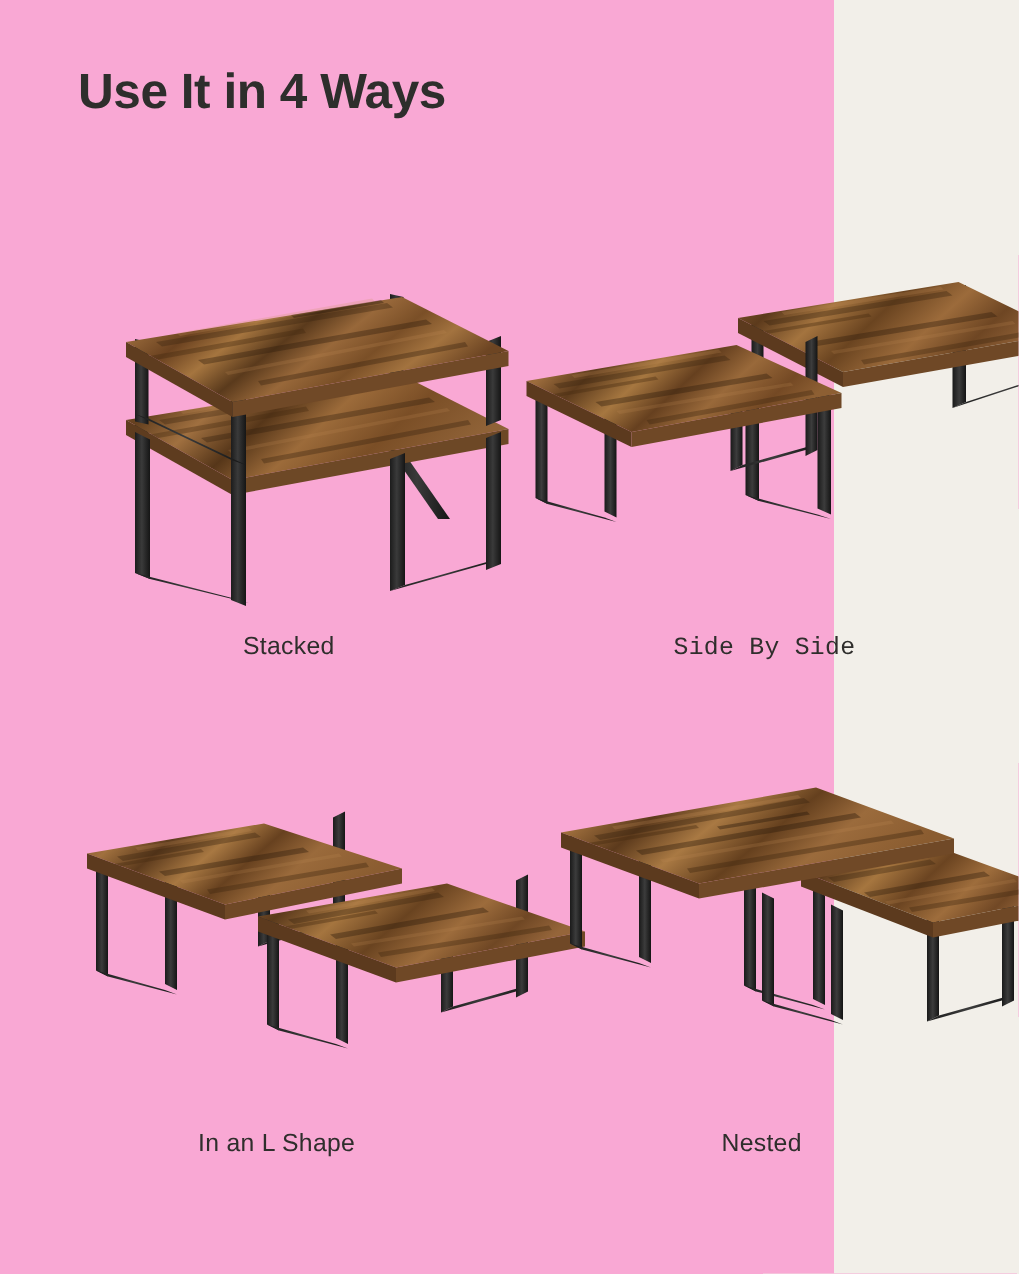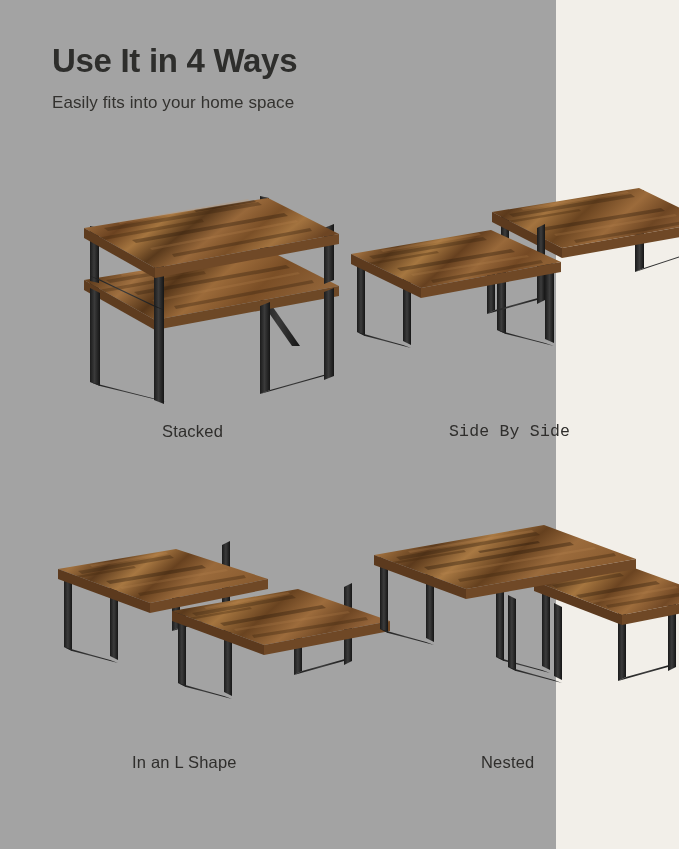--- a/index.html
+++ b/index.html
@@ -11,21 +11,21 @@
     height: 849px;
     background: #f2efe9;
     font-family: "Liberation Sans", sans-serif;
     overflow: hidden;
     position: relative;
   }
   .page {
     position: relative;
     width: 556px;
     height: 849px;
-    background: #a3a3a3;
+    background: #f9a8d4;
   }
   .header {
     position: absolute;
     left: 52px;
     top: 42px;
     width: 580px;
   }
   .title {
     font-size: 33px;
     font-weight: bold;
@@ -79,21 +79,20 @@
 
   svg { display: block; overflow: visible; }
 </style>
 </head>
 <body>
 
 <div class="page">
 
   <div class="header">
     <h1 class="title">Use It in 4 Ways</h1>
-    <p class="subtitle">Easily fits into your home space</p>
   </div>
 
   <div class="grid">
 
     <div class="cell q-tl">
       <div class="cell-art">
         <svg width="330" height="260" viewBox="0 0 330 260">
           <defs>
             <linearGradient id="woodA" x1="0" y1="0" x2="1" y2="0.35">
               <stop offset="0%" stop-color="#7e5229"></stop>

